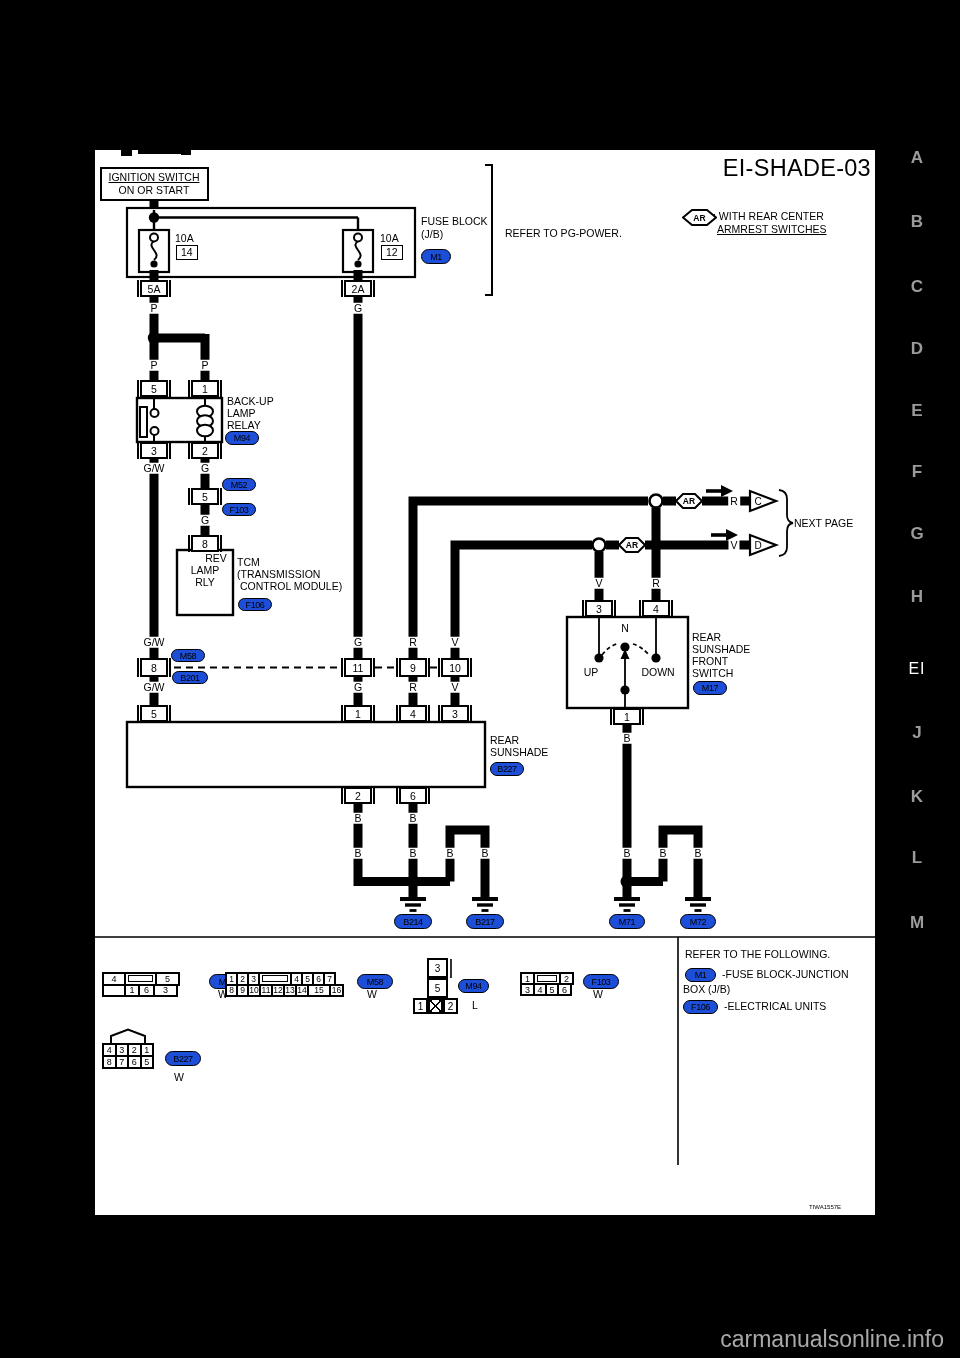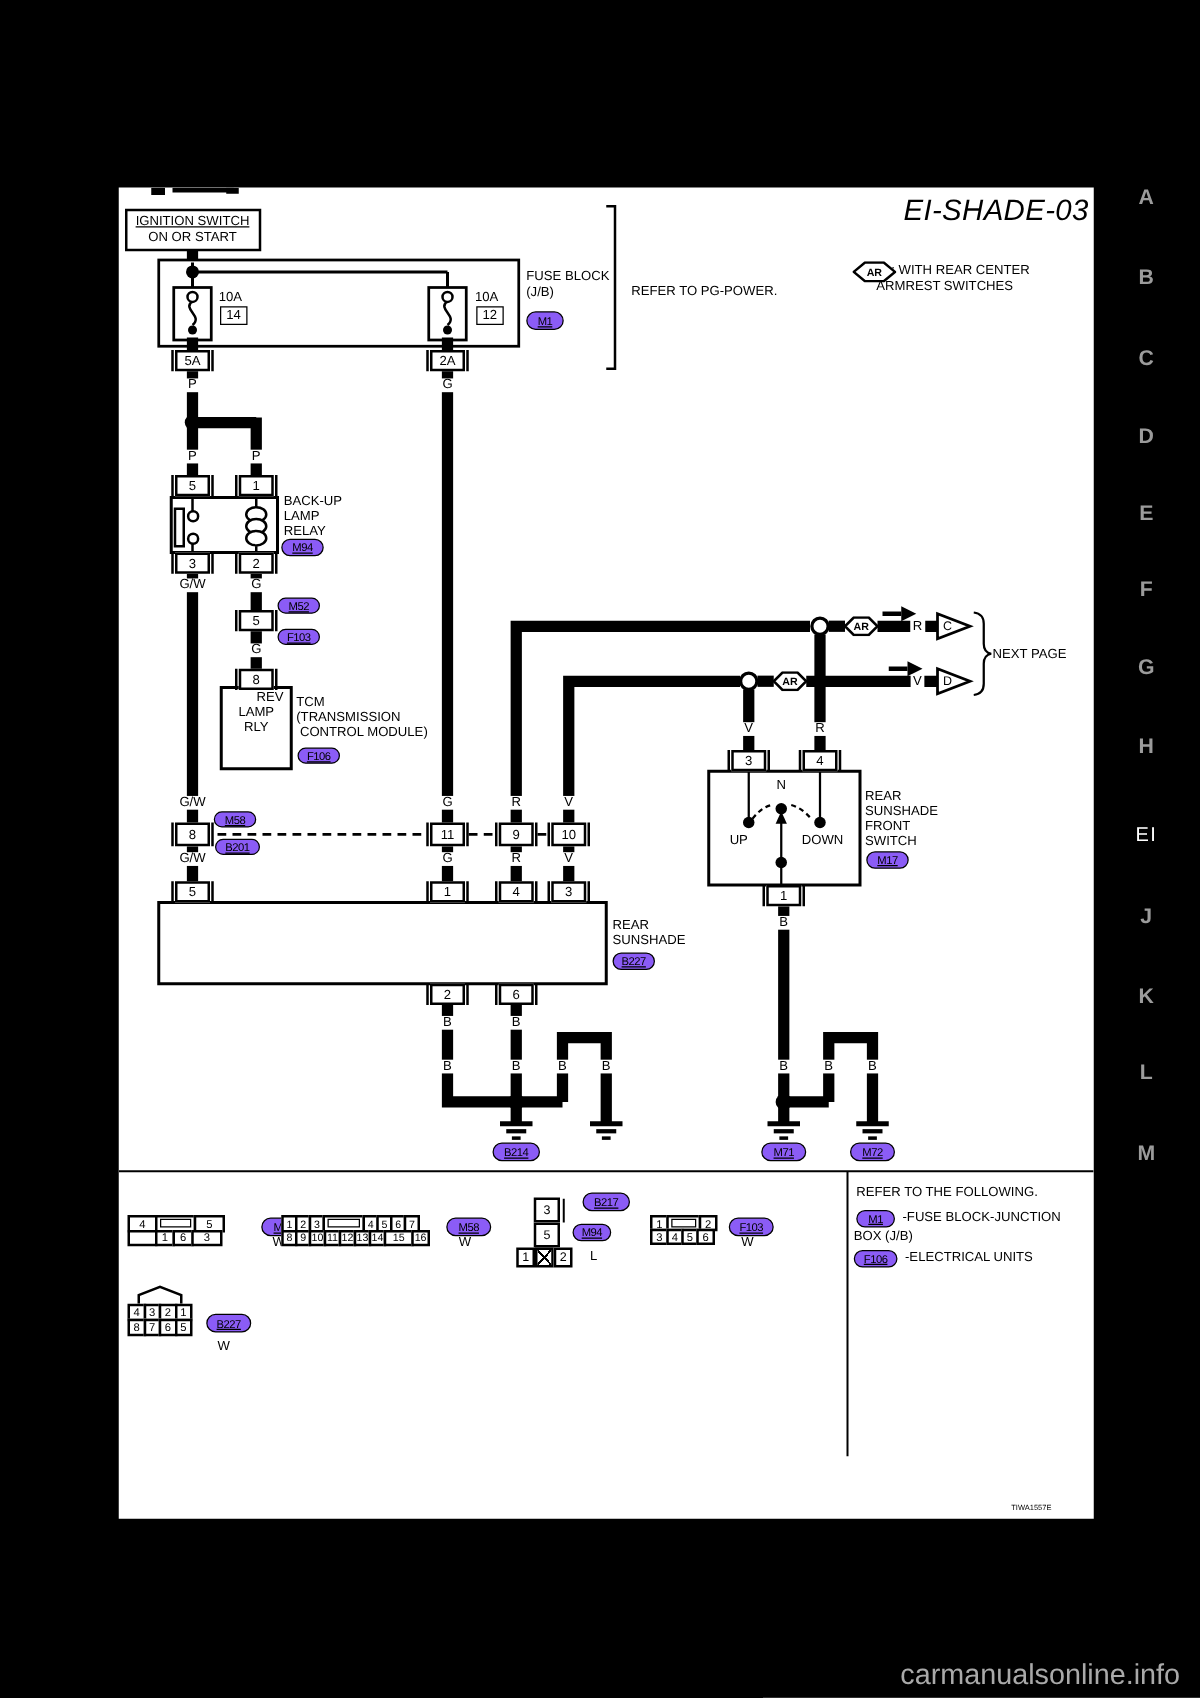--- a/index.html
+++ b/index.html
@@ -6,28 +6,28 @@
     font-family:"Liberation Sans","DejaVu Sans",sans-serif;}
   #canvas{position:absolute;inset:0;width:960px;height:1358px;background:#000;overflow:hidden;}
   #page{position:absolute;left:95px;top:150px;width:780px;height:1065px;background:#fff;overflow:hidden;}
   #art{position:absolute;left:0;top:0;}
   .t{position:absolute;white-space:pre;line-height:1.05;color:#000;}
   .numbox{border:1.6px solid #000;padding:1px 4px;background:#fff;}
   .pin{position:absolute;box-sizing:border-box;border:2px solid #000;background:#fff;display:flex;
     align-items:center;justify-content:center;font-size:10.5px;color:#000;}
   .pin::before,.pin::after{content:"";position:absolute;top:-2px;bottom:-2px;width:2px;background:#000;}
   .pin::before{left:-5px}.pin::after{right:-5px}
-  .oval{position:absolute;box-sizing:border-box;border:1.7px solid #000;border-radius:12px;background:#8b5cf6;
-    display:flex;align-items:center;justify-content:center;font-size:9px;letter-spacing:-0.4px;color:#000;text-decoration:underline;}
+  .oval{position:absolute;box-sizing:border-box;border:1.7px solid #000;border-radius:12px;background:#1d4ed8;
+    display:flex;align-items:center;justify-content:center;font-size:9px;letter-spacing:-0.4px;color:#000;}
   .wl{position:absolute;background:#fff;padding:0 2px;font-size:10.5px;line-height:1;color:#000;
     transform:translate(-50%,-50%);white-space:pre;}
   .hex{position:absolute;}
   .hex span{position:absolute;inset:0;display:flex;align-items:center;justify-content:center;
     font-size:8.5px;font-weight:bold;color:#000;}
-  .title{position:absolute;right:4px;top:5px;font-size:23.5px;color:#000;letter-spacing:0.3px;font-style:italic;}
+  .title{position:absolute;right:4px;top:5px;font-size:23.5px;color:#000;letter-spacing:0.3px;}
   .tab{position:absolute;left:897px;width:40px;text-align:center;color:#9b9b9b;font-weight:bold;font-size:17px;}
   .tab.active{color:#fff;font-weight:normal;font-size:16px;letter-spacing:1px;}
   .grid{position:absolute;}
   .grow{display:flex;}
   .cell{box-sizing:border-box;border:2px solid #000;margin-left:-2px;background:#fff;display:flex;
     align-items:center;justify-content:center;color:#000;}
   .grow .cell:first-child{margin-left:0;}
   .grow+.grow .cell{margin-top:-2px;}
   .slotin{border:1.3px solid #000;height:5px;background:#fff;}
   .cellabs{position:absolute;box-sizing:border-box;border:2px solid #000;background:#fff;display:flex;
@@ -174,21 +174,21 @@
   <div class="t" style="left: 59px; font-size: 10.5px; top: 22.225px; transform: translateX(-50%); text-decoration: underline;">IGNITION SWITCH</div>
       <div class="t" style="left: 59px; font-size: 10.5px; top: 35.225px; transform: translateX(-50%);">ON OR START</div>
       <div class="t" style="left: 80px; font-size: 10.5px; top: 83.225px;">10A</div>
       <div class="t numbox" style="left: 81px; font-size: 10.5px; top: 95.225px;">14</div>
       <div class="t" style="left: 285px; font-size: 10.5px; top: 83.225px;">10A</div>
       <div class="t numbox" style="left: 286px; font-size: 10.5px; top: 95.225px;">12</div>
       <div class="t" style="left: 326px; font-size: 10.5px; top: 66.225px;">FUSE BLOCK</div>
       <div class="t" style="left: 326px; font-size: 10.5px; top: 79.225px;">(J/B)</div>
       <div class="t" style="left: 410px; font-size: 10.5px; top: 78.225px;">REFER TO PG-POWER.</div>
       <div class="t" style="left: 618px; font-size: 10.5px; top: 61.225px;">: WITH REAR CENTER</div>
-      <div class="t" style="left: 606px; font-size: 10.5px; top: 74.225px;">ARMREST SWITCHES</div>
+      <div class="t" style="left: 622px; font-size: 10.5px; top: 74.225px; text-decoration: underline;">ARMREST SWITCHES</div>
       <div class="t" style="left: 132px; font-size: 10.5px; top: 246.225px;">BACK-UP</div>
       <div class="t" style="left: 132px; font-size: 10.5px; top: 258.225px;">LAMP</div>
       <div class="t" style="left: 132px; font-size: 10.5px; top: 270.225px;">RELAY</div>
       <div class="t" style="left: 110px; font-size: 10.5px; top: 403.225px; transform: translateX(-50%); margin-left: 11px;">REV</div>
       <div class="t" style="left: 110px; font-size: 10.5px; top: 415.225px; transform: translateX(-50%);">LAMP</div>
       <div class="t" style="left: 110px; font-size: 10.5px; top: 427.225px; transform: translateX(-50%);">RLY</div>
       <div class="t" style="left: 142px; font-size: 10.5px; top: 407.225px;">TCM</div>
       <div class="t" style="left: 142px; font-size: 10.5px; top: 419.225px;">(TRANSMISSION</div>
       <div class="t" style="left: 142px; font-size: 10.5px; top: 431.225px;"> CONTROL MODULE)</div>
       <div class="t" style="left: 395px; font-size: 10.5px; top: 585.225px;">REAR</div>
@@ -262,21 +262,21 @@
       <div class="oval" style="left: 326px; top: 99px; width: 30px; height: 15px;">M1</div>
       <div class="oval" style="left: 130px; top: 281px; width: 34px; height: 14px;">M94</div>
       <div class="oval" style="left: 127px; top: 328px; width: 34px; height: 13px;">M52</div>
       <div class="oval" style="left: 127px; top: 353px; width: 34px; height: 13px;">F103</div>
       <div class="oval" style="left: 143px; top: 448px; width: 34px; height: 13px;">F106</div>
       <div class="oval" style="left: 76px; top: 499px; width: 34px; height: 13px;">M58</div>
       <div class="oval" style="left: 77px; top: 521px; width: 36px; height: 13px;">B201</div>
       <div class="oval" style="left: 395px; top: 612px; width: 34px; height: 14px;">B227</div>
       <div class="oval" style="left: 598px; top: 531px; width: 34px; height: 14px;">M17</div>
       <div class="oval" style="left: 299px; top: 764px; width: 38px; height: 15px;">B214</div>
-      <div class="oval" style="left: 371px; top: 764px; width: 38px; height: 15px; margin-top: 40px;">B217</div>
+      <div class="oval" style="left: 371px; top: 764px; width: 38px; height: 15px;">B217</div>
       <div class="oval" style="left: 514px; top: 764px; width: 36px; height: 15px;">M71</div>
       <div class="oval" style="left: 585px; top: 764px; width: 36px; height: 15px;">M72</div>
       <div class="oval" style="left: 114px; top: 824px; width: 36px; height: 15px;">M17</div>
       <div class="oval" style="left: 262px; top: 824px; width: 36px; height: 15px;">M58</div>
       <div class="oval" style="left: 363px; top: 829px; width: 31px; height: 14px;">M94</div>
       <div class="oval" style="left: 488px; top: 824px; width: 36px; height: 15px;">F103</div>
       <div class="oval" style="left: 70px; top: 901px; width: 36px; height: 15px;">B227</div>
       <div class="hex" style="left: 587px; top: 59px; width: 35px; height: 17px;"><svg width="35" height="17">
           <polygon points="1,8.5 10,1 25,1 34,8.5 25,16 10,16" fill="#fff" stroke="#000" stroke-width="2"></polygon>
         </svg><span>AR</span></div>

